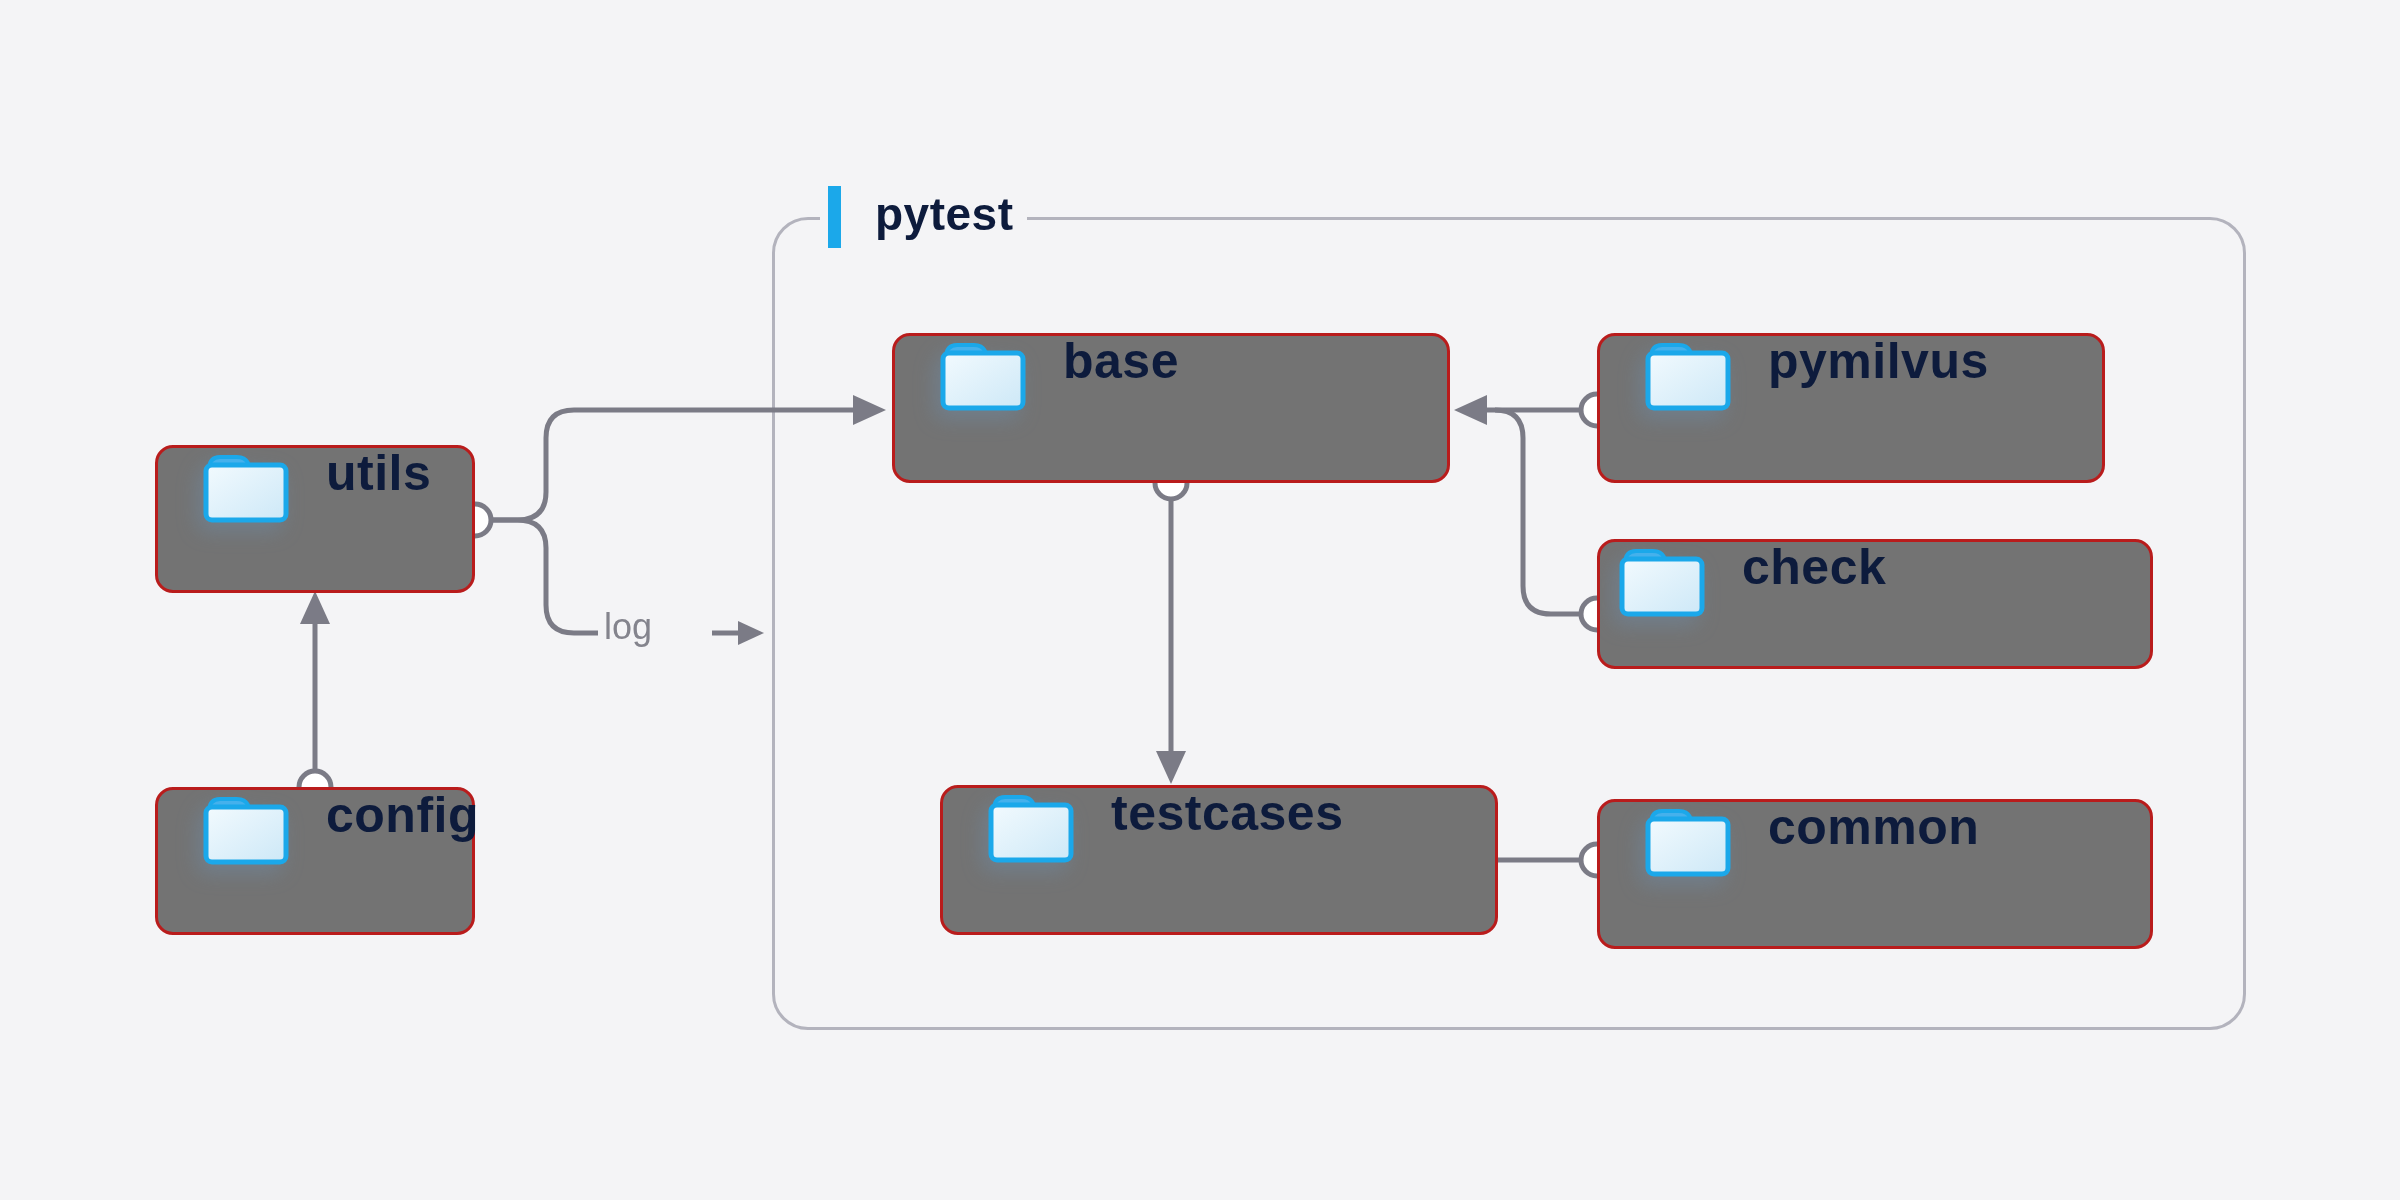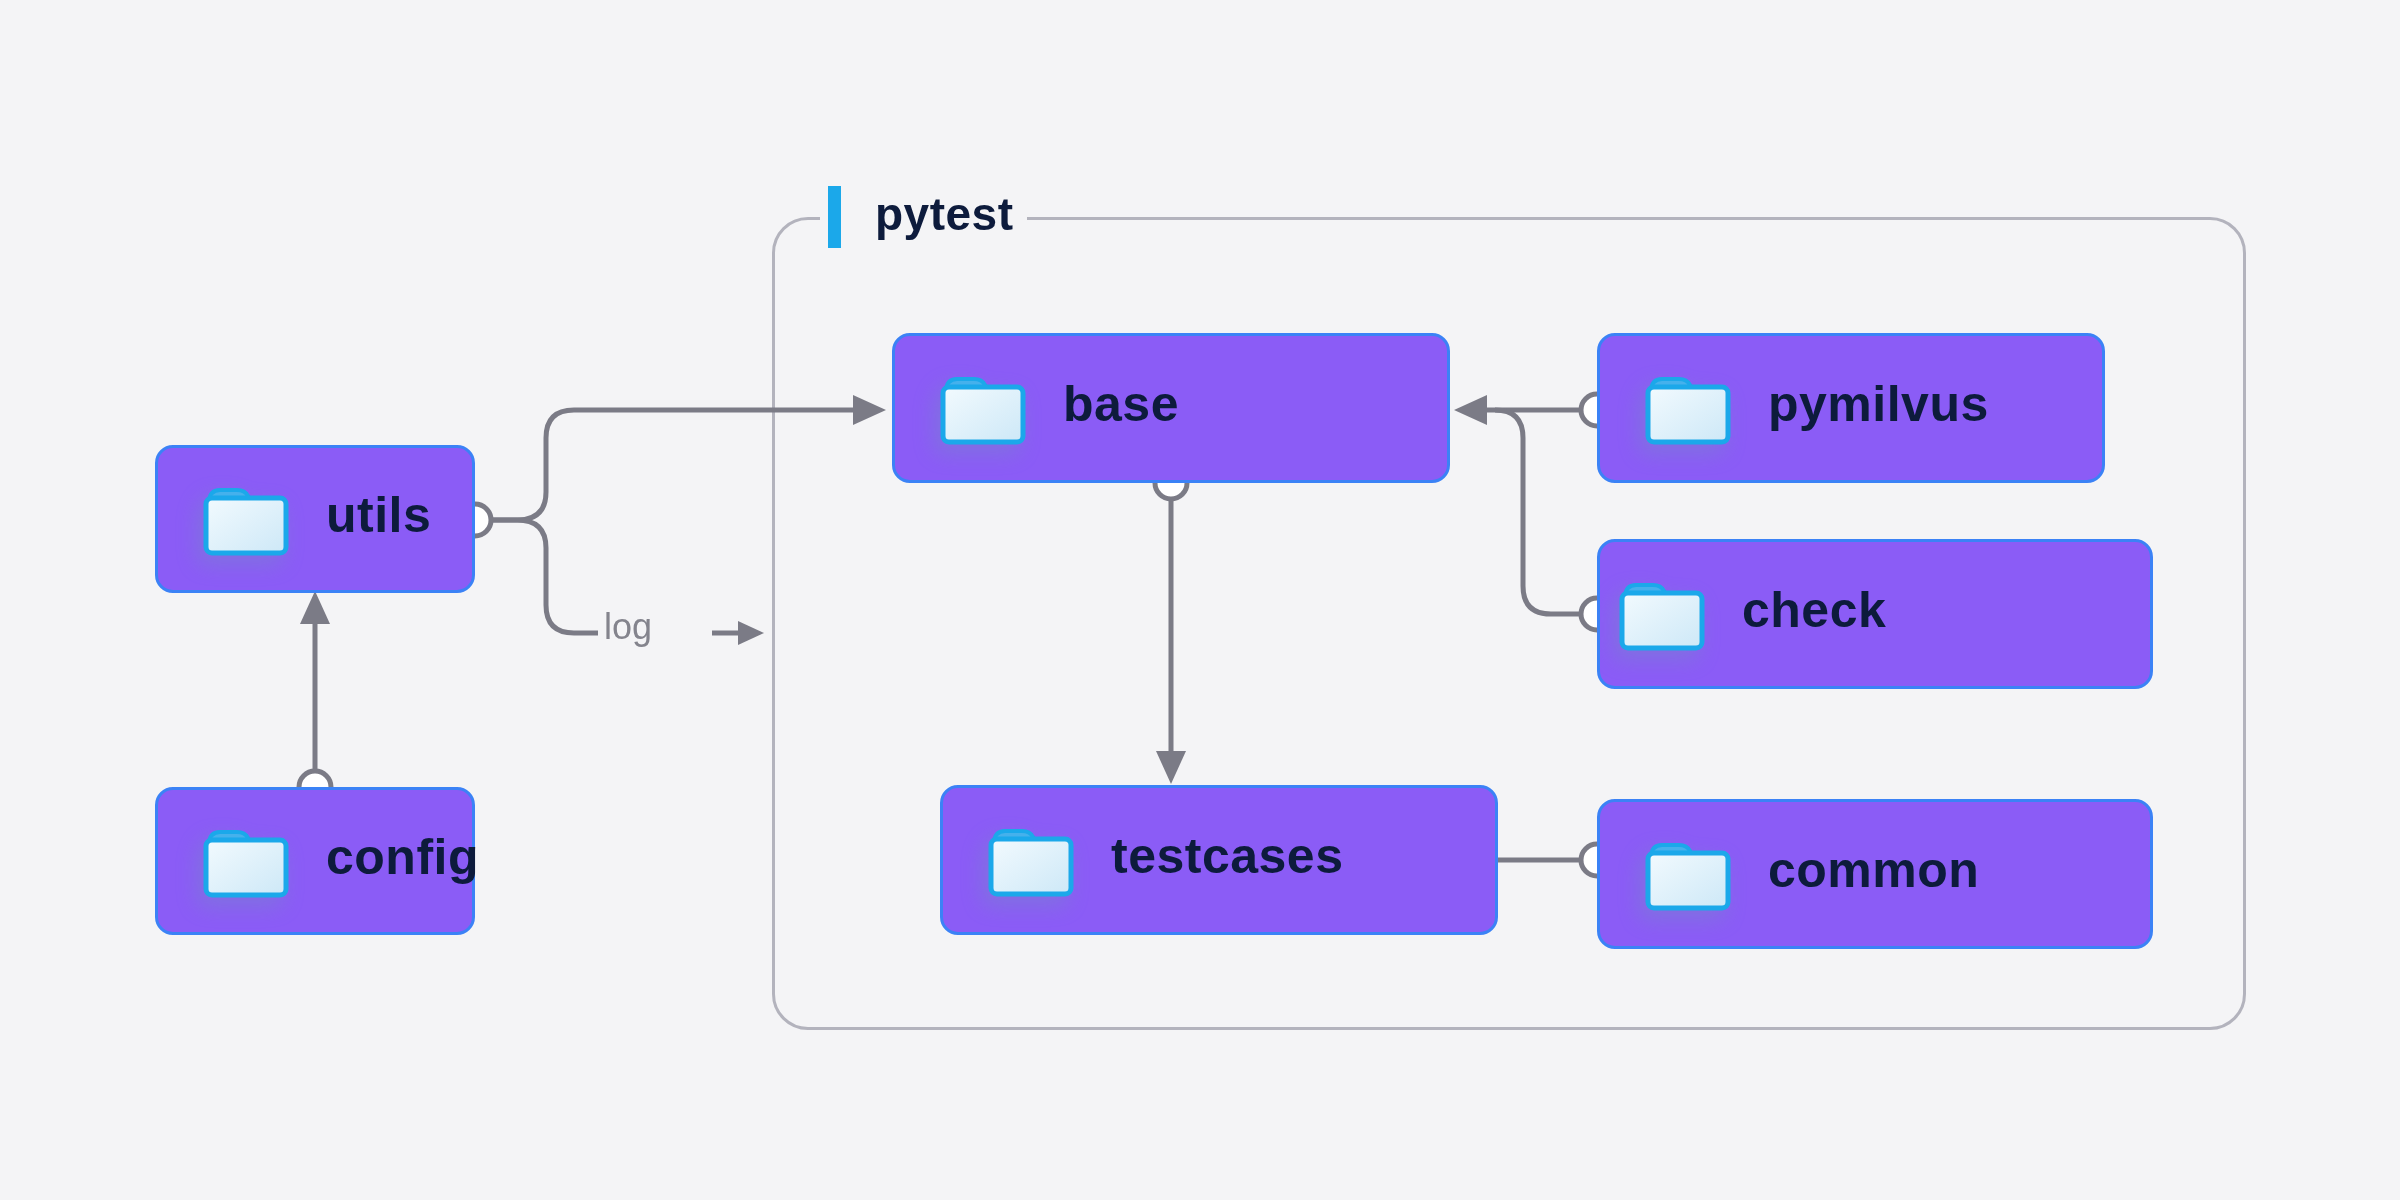--- a/index.html
+++ b/index.html
@@ -57,46 +57,46 @@
     font-weight: 700;
     color: #0d1b3c;
     letter-spacing: 0.5px;
     line-height: 1;
     padding-bottom: 6px;
   }
   
   .node {
     position: absolute;
     display: flex;
-    align-items: center;
+    align-items: flex-start;
     gap: 34px;
     padding-left: 42px;
-    background: #8b5cf6;
-    border: 3px solid #3b82f6;
+    background: #737373;
+    border: 3px solid #b91c1c;
     border-radius: 18px;
     box-sizing: border-box;
     z-index: 2;
   }
   .node .node-label {
     font-size: 50px;
     font-weight: 700;
     color: #0d1b3c;
     letter-spacing: 0.5px;
     line-height: 1;
     padding-bottom: 8px;
   }
   .folder-icon svg {
     display: block;
     filter: drop-shadow(-6px 9px 10px rgba(110, 150, 185, 0.35));
   }
   .node-utils     { left: 155px;  top: 445px; width: 320px; height: 148px; }
   .node-config    { left: 155px;  top: 787px; width: 320px; height: 148px; }
   .node-base      { left: 892px;  top: 333px; width: 558px; height: 150px; }
   .node-pymilvus  { left: 1597px; top: 333px; width: 508px; height: 150px; }
-  .node-check     { left: 1597px; top: 539px; width: 556px; height: 150px; padding-left: 16px; }
+  .node-check     { left: 1597px; top: 539px; width: 556px; height: 130px; padding-left: 16px; }
   .node-testcases { left: 940px;  top: 785px; width: 558px; height: 150px; }
   .node-common    { left: 1597px; top: 785px; width: 556px; height: 150px; margin-top: 14px; }
   
   .edge-label-log {
     position: absolute;
     left: 604px;
     top: 609px;
     font-size: 36px;
     font-weight: 400;
     color: #84848d;

